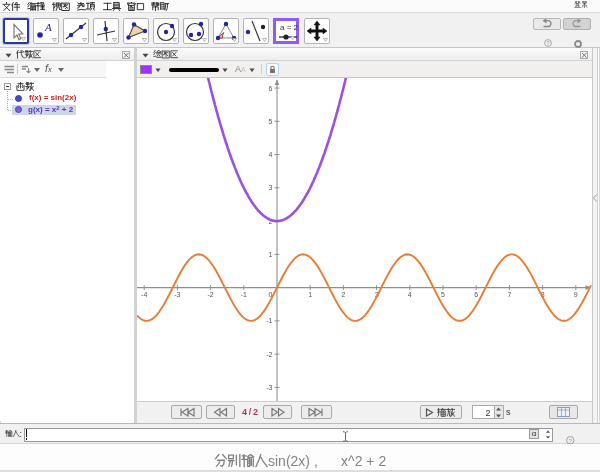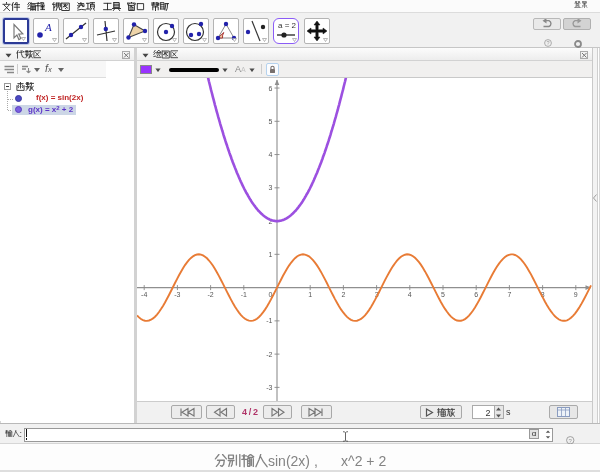--- a/index.html
+++ b/index.html
@@ -132,21 +132,21 @@
 <div style="position:absolute;left:243.3px;top:17.5px;width:26px;height:26px;background:#fff;border-radius:2px;box-sizing:border-box;border:1px solid #b4b4b4;">
 <svg width="24" height="24" viewBox="0 0 24 24" style="display:block">
       <path d="M8,2 L16,22" stroke="#333" stroke-width="1.2"></path>
       <circle cx="4" cy="13" r="2.2" fill="#2222aa"></circle>
       <circle cx="19" cy="8" r="2.2" fill="#222"></circle>
     </svg>
 <svg width="5" height="4" style="position:absolute;right:1px;bottom:1px">
       <path d="M0.5,0.5 L4.5,0.5 L2.5,3.5 Z" fill="#fff" stroke="#999" stroke-width="0.7"></path>
     </svg>
 </div>
-<div style="position:absolute;left:273.40000000000003px;top:17.5px;width:26px;height:26px;background:#fff;border-radius:6px;box-sizing:border-box;border:1px solid #8b5cf6;">
+<div style="position:absolute;left:273.40000000000003px;top:17.5px;width:26px;height:26px;background:#fff;border-radius:0;box-sizing:border-box;border:3px solid #8b5cf6;">
 <svg width="24" height="24" viewBox="0 0 24 24" style="display:block">
       <text x="4" y="9" font-size="8" fill="#333" font-family="Liberation Sans,sans-serif">a = 2</text>
       <path d="M3,16 L21,16" stroke="#333" stroke-width="1.4"></path>
       <circle cx="10" cy="16" r="2.6" fill="#222"></circle>
     </svg>
 <svg width="5" height="4" style="position:absolute;right:1px;bottom:1px">
       <path d="M0.5,0.5 L4.5,0.5 L2.5,3.5 Z" fill="#fff" stroke="#999" stroke-width="0.7"></path>
     </svg>
 </div>
 <div style="position:absolute;left:303.5px;top:17.5px;width:26px;height:26px;background:#fff;border-radius:2px;box-sizing:border-box;border:1px solid #b4b4b4;">
@@ -218,21 +218,21 @@
       <div style="position:absolute;left:1px;top:2.2px;width:3px;height:1px;background:#333"></div>
     </div>
 <div style="position:absolute;left:16px;top:3.5px">
       <svg width="18" height="9" viewBox="0 0 18 9" style="display:block">
         <path d="M4.5,0.3 L4.5,6.1 M1.8,1.6 L7.2,1.6 M2.9,2.7 L1.8,4.3 M6.1,2.7 L7.2,4.3 M2.9,4.5 L2.2,5.8 M6.1,4.5 L6.8,5.8 M0.9,3.6 L0.9,8.4 L8.1,8.4 L8.1,3.6 M11.5,0.4 L11.5,2.9 M9.9,1.6 L13.1,1.6 M10.3,0.5 L12.8,2.7 M12.8,0.5 L10.3,2.7 M9.9,4.5 L13.3,4.5 M11.7,3.4 L10.8,6.5 L13.0,5.2 L10.1,8.5 M15.1,0.4 L13.9,2.3 M14.2,1.4 L17.6,1.4 M15.8,1.4 L14.9,4.9 L13.7,8.5 M14.4,4.1 L17.5,8.5 M17.3,4.1 L14.2,8.5" fill="none" stroke="#333" stroke-width="0.90" stroke-linecap="round" stroke-linejoin="round"></path>
       </svg>
     </div>
 <div style="position:absolute;left:12px;top:27px;width:64px;height:9.5px;background:#ccd6e6"></div>
 <div style="position:absolute;left:14.5px;top:16.5px;width:7px;height:7px;border-radius:50%;background:#4b49c3;border:1px solid #3a38a0;box-sizing:border-box"></div>
 <div style="position:absolute;left:14.5px;top:28.2px;width:7px;height:7px;border-radius:50%;background:#7a5fe0;border:1px solid #5a3fc0;box-sizing:border-box"></div>
-<div style="position:absolute;left:36px;top:15px;font-family:'Liberation Sans',sans-serif;font-size:8px;font-weight:bold;color:#c02525">f(x) = sin(2x)</div>
+<div style="position:absolute;left:29px;top:15px;font-family:'Liberation Sans',sans-serif;font-size:8px;font-weight:bold;color:#c02525">f(x) = sin(2x)</div>
 <div style="position:absolute;left:28px;top:26.5px;font-family:'Liberation Sans',sans-serif;font-size:8px;font-weight:bold;color:#5c33c8">g(x) = x<span style="font-size:6px;vertical-align:2px">2</span> + 2</div>
 </div>
 
 <div style="position:absolute;left:134px;top:48px;width:2.5px;height:375px;background:#d2d2d2"></div>
 
 <div style="position:absolute;left:137px;top:48px;width:455px;height:13px;background:linear-gradient(#fcfcfc,#ededed);border-bottom:1px solid #d2d2d2;box-sizing:border-box">
     <svg width="7" height="5" style="position:absolute;left:5px;top:5px">
       <path d="M0.5,0.8 L6.5,0.8 L3.5,4.6 Z" fill="#444"></path>
     </svg>
     <div style="position:absolute;left:16px;top:2px">

